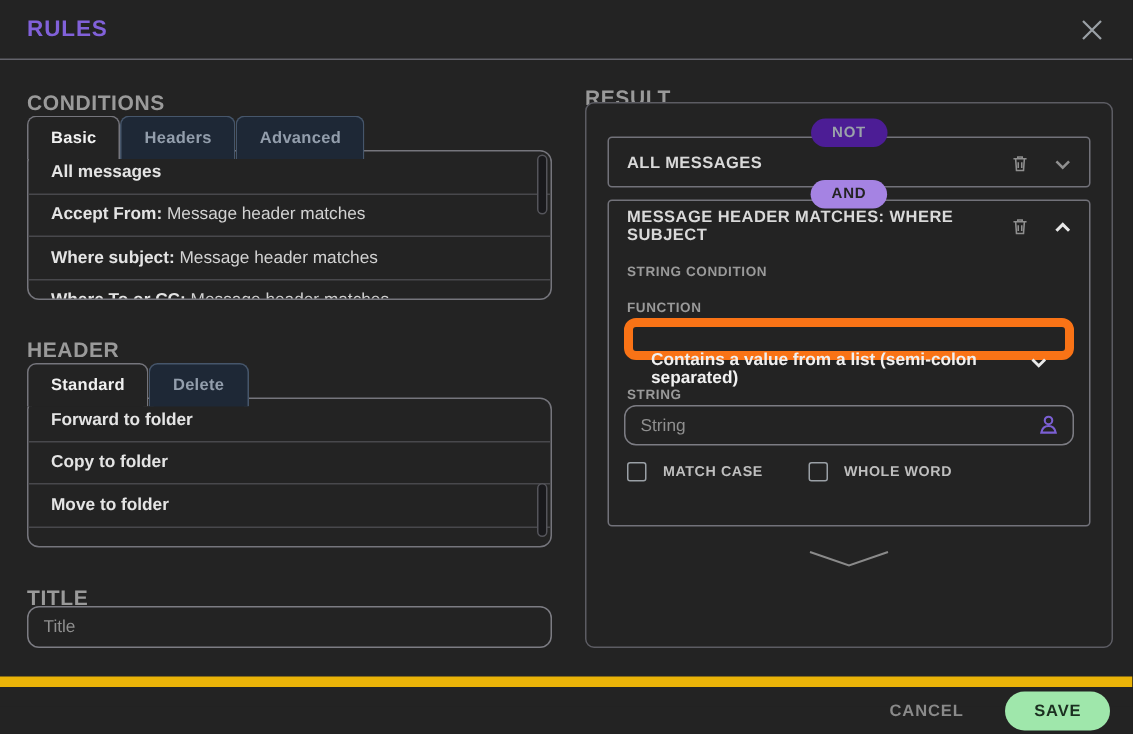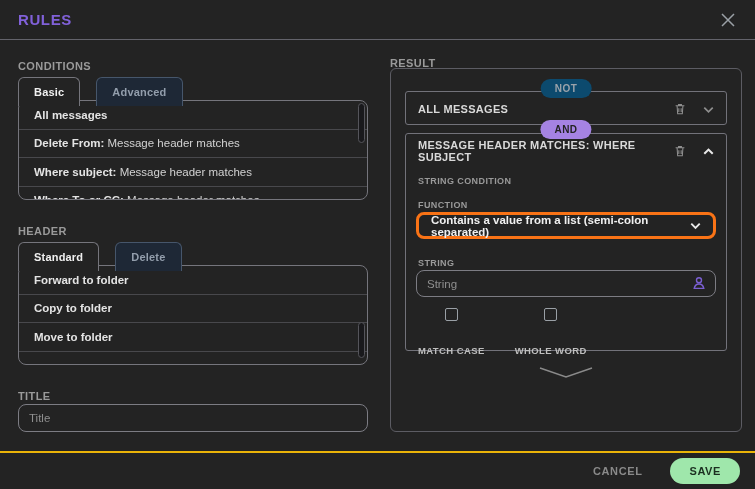--- a/index.html
+++ b/index.html
@@ -16,31 +16,31 @@
   .header {
     position: absolute; top: 0; left: 0; right: 0; height: 40px;
     border-bottom: 1px solid #63636b;
     display: flex; align-items: center; padding: 0 14px 0 18px;
   }
   .header-title { color: #8161d9; font-size: 15px; font-weight: bold; letter-spacing: .6px; }
   .close-btn { margin-left: auto; width: 26px; height: 26px; display: flex; align-items: center; justify-content: center; cursor: pointer; }
 
   
   .sec-label {
-    position: absolute; font-size: 11px; font-weight: bold; color: #9a9a9a; letter-spacing: .4px;
+    position: absolute; font-size: 14px; font-weight: bold; color: #9a9a9a; letter-spacing: .4px;
   }
 
   
   .tabs { position: absolute; display: flex; align-items: flex-end; z-index: 3; }
   .tab {
     height: 23px; padding: 14px 15px; display: flex; align-items: center;
     font-size: 11px; font-weight: bold; letter-spacing: .2px;
     border: 1px solid #46566b; border-bottom: none;
     border-radius: 6px 6px 0 0; background: #1e2836; color: #939eac; cursor: pointer;
-    margin-right: 16px;
+    margin-right: 0px;
   }
   .tab.active {
     background: #232323; border-color: #75757c; color: #f0f0f0; position: relative; z-index: 4;
     height: 24px;
   }
 
   
   .opt-list {
     position: absolute; width: 350px; height: 100px;
     border: 1px solid #75757c; border-radius: 8px; overflow: hidden; background: #232323; z-index: 2;
@@ -69,65 +69,65 @@
   .result-panel {
     position: absolute; left: 390px; top: 68px; width: 352px; height: 364px;
     border: 1px solid #5c5c63; border-radius: 6px; background: #232323;
   }
   .badge {
     position: absolute; left: 50%; transform: translateX(-50%);
     height: 19px; padding: 0 14px; border-radius: 10px;
     display: flex; align-items: center; font-size: 10px; font-weight: bold; letter-spacing: .5px;
     z-index: 5; cursor: pointer;
   }
-  .badge-not { top: 10px; background: #0c4a6e; color: #9aa2aa; }
+  .badge-not { top: 10px; background: #4c1d95; color: #9aa2aa; }
   .badge-and { top: 51px; background: #a583e3; color: #232323; }
 
   .rule-card {
     position: absolute; left: 14px; right: 14px;
     border: 1px solid #72727a; border-radius: 3px; background: #232323;
   }
   .card-allmsgs { top: 22px; height: 34px; }
   .card-matches { top: 64px; height: 218px; }
   .card-head {
     height: 34px; display: flex; align-items: center; padding: 0 10px 0 12px;
   }
   .card-title { font-size: 11px; font-weight: bold; color: #d9d9d9; letter-spacing: .3px; }
   .card-icons { margin-left: auto; display: flex; align-items: center; gap: 14px; }
   .icon-btn { display: flex; align-items: center; justify-content: center; cursor: pointer; color: #8f8f8f; }
   .icon-btn.light { color: #e8e8e8; }
 
   .inner-label { position: absolute; left: 12px; font-size: 9px; font-weight: bold; color: #9a9a9a; letter-spacing: .4px; }
 
   .select-box {
     position: absolute; left: 10px; right: 10px; top: 78px; height: 27px;
-    border: 3px solid #f97316; border-radius: 8px;
-    display: flex; align-items: center; padding: 0 10px 0 12px;
+    border: 6px solid #f97316; border-radius: 8px;
+    display: flex; align-items: flex-start; padding: 16px 10px 0 12px;
     font-size: 11.5px; font-weight: bold; color: #f0f0f0; cursor: pointer;
   }
   .select-box .chev { margin-left: auto; color: #eaeaea; display: flex; }
 
   .string-wrap { position: absolute; left: 10px; right: 10px; top: 136px; height: 27px; }
   .string-wrap input { position: absolute; left: 0; top: 0; width: 100%; height: 100%; }
   .person-btn { position: absolute; right: 9px; top: 5px; color: #7b5fd3; cursor: pointer; display: flex; }
 
   .checkbox-row { position: absolute; left: 12px; top: 174px; display: flex; gap: 30px; align-items: center; }
-  .checkbox { display: flex; align-items: center; gap: 24px; cursor: pointer; flex-direction: column; }
+  .checkbox { display: flex; align-items: center; gap: 11px; cursor: pointer; }
   .checkbox .box { width: 13px; height: 13px; border: 1.5px solid #9aa0a6; border-radius: 2px; background: transparent; }
   .checkbox .cb-label { font-size: 9.5px; font-weight: bold; color: #bfbfbf; letter-spacing: .4px; }
 
   .big-chevron {
     position: absolute; left: 50%; transform: translateX(-50%); top: 296px;
     cursor: pointer; color: #8a8a8a; display: flex;
   }
 
   
   .footer {
     position: absolute; left: 0; right: 0; top: 451px; height: 38px;
-    border-top: 2px solid #eab308;
+    border-top: 7px solid #eab308;
     display: flex; align-items: center; justify-content: flex-end; gap: 28px; padding-right: 15px;
   }
   .cancel-btn { font-size: 11px; font-weight: bold; color: #8a8a8a; letter-spacing: .6px; cursor: pointer; }
   .save-btn {
     height: 26px; padding: 0 19px; border-radius: 13px; border: none;
     background: #9fe7ab; color: #1b2f20; font-size: 11px; font-weight: bold; letter-spacing: .6px;
     font-family: "Liberation Sans", sans-serif; cursor: pointer; display: flex; align-items: center;
   }
 </style>
 </head>
@@ -140,29 +140,30 @@
     <span class="close-btn">
       <svg width="22" height="22" viewBox="0 0 22 22">
           <path d="M5 5 L17 17 M17 5 L5 17" stroke="#9aa0a6" stroke-width="1.5" fill="none"></path>
         </svg>
     </span>
   </div>
 
   <span class="sec-label" style="left:18px; top:60px;">CONDITIONS</span>
   <div class="tabs" style="left:18px; top:77px;">
     <div class="tab active">Basic</div>
+    <div class="tab">Headers</div>
     <div class="tab">Advanced</div>
   </div>
   <div class="opt-list" style="left:18px; top:100px;">
     <div class="opt-item">
       <b>All messages</b>
         <span class="li-rest"></span>
     </div>
     <div class="opt-item">
-      <b>Delete From:</b>
+      <b>Accept From:</b>
         <span class="li-rest"> Message header matches</span>
     </div>
     <div class="opt-item">
       <b>Where subject:</b>
         <span class="li-rest"> Message header matches</span>
     </div>
     <div class="opt-item">
       <b>Where To or CC:</b>
         <span class="li-rest"> Message header matches</span>
     </div>

